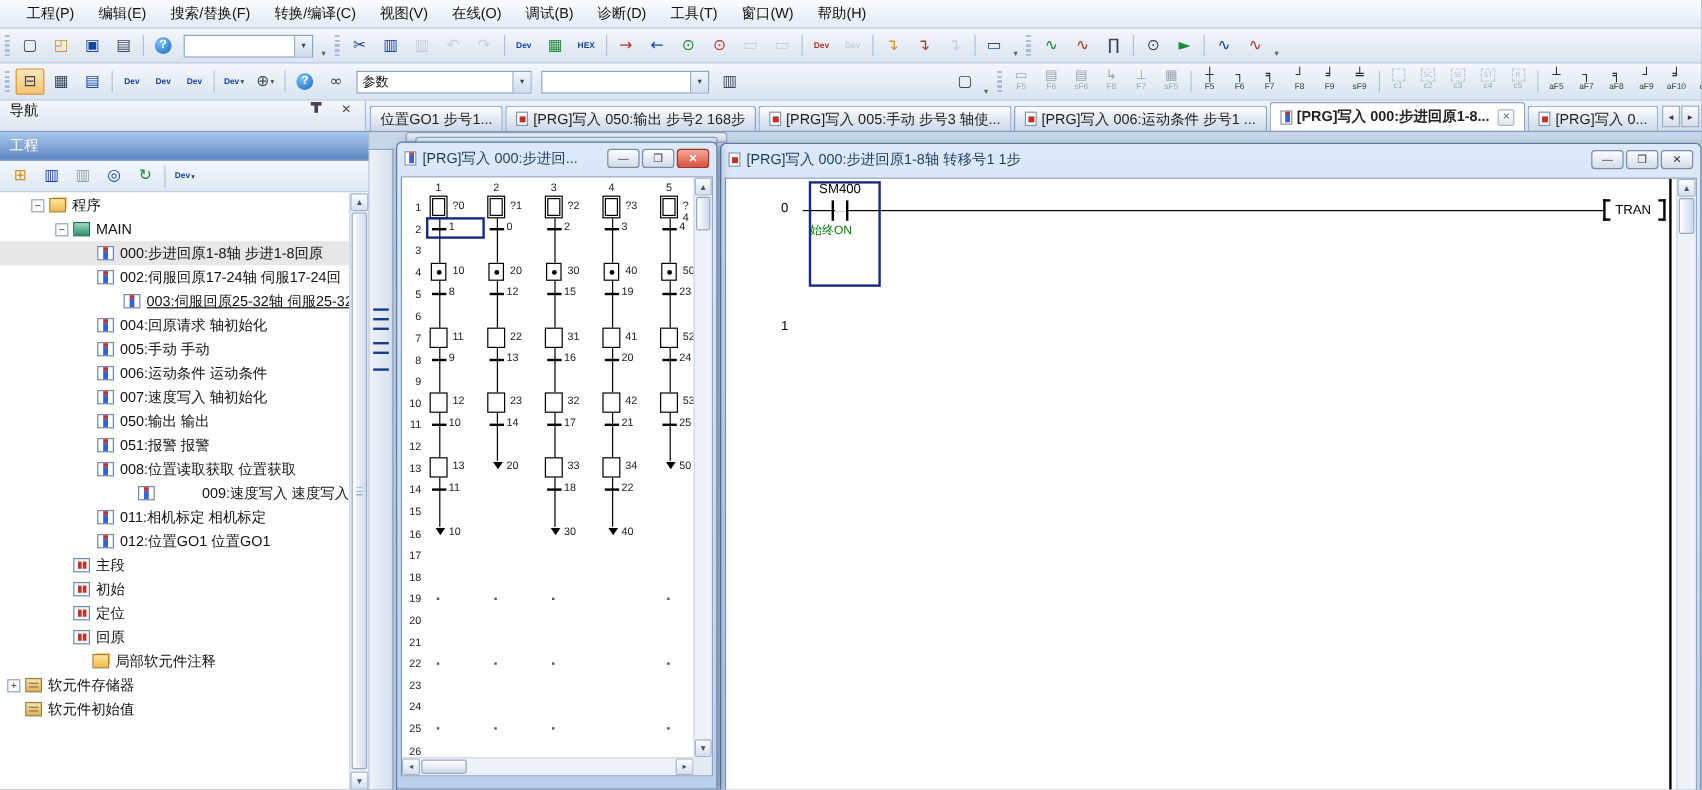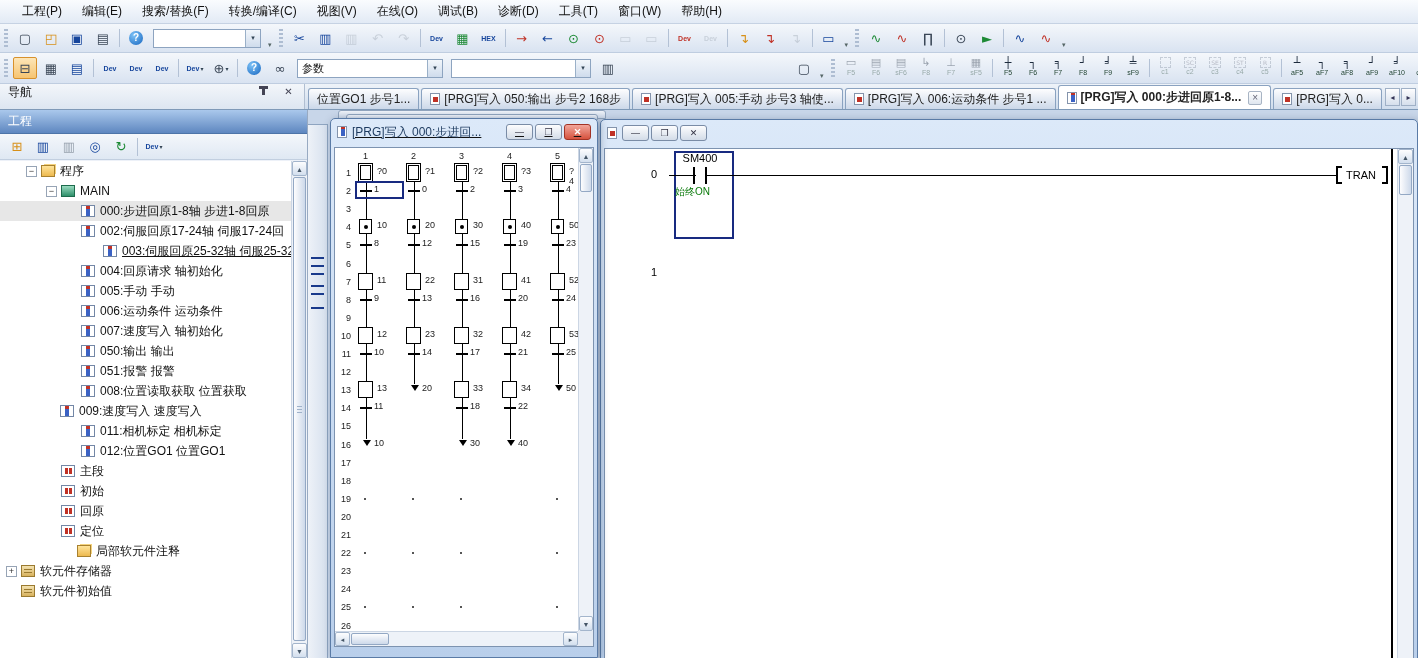--- a/index.html
+++ b/index.html
@@ -550,21 +550,21 @@
         <div class="tree-row" style="padding-left: 66px;">
           <span class="exp-sp"></span>
           <span class="tico tico-prg"></span>
           <span class="tree-label">051:报警 报警</span>
         </div>
         <div class="tree-row" style="padding-left: 66px;">
           <span class="exp-sp"></span>
           <span class="tico tico-prg"></span>
           <span class="tree-label">008:位置读取获取 位置获取</span>
         </div>
-        <div class="tree-row" style="padding-left: 45px;">
+        <div class="tree-row" style="padding-left: 66px; justify-content: space-between;">
           <span class="exp-sp"></span>
           <span class="tico tico-prg"></span>
           <span class="tree-label">009:速度写入 速度写入</span>
         </div>
         <div class="tree-row" style="padding-left: 66px;">
           <span class="exp-sp"></span>
           <span class="tico tico-prg"></span>
           <span class="tree-label">011:相机标定 相机标定</span>
         </div>
         <div class="tree-row" style="padding-left: 66px;">
@@ -578,26 +578,26 @@
           <span class="tree-label">主段</span>
         </div>
         <div class="tree-row" style="padding-left: 46px;">
           <span class="exp-sp"></span>
           <span class="tico tico-seg"></span>
           <span class="tree-label">初始</span>
         </div>
         <div class="tree-row" style="padding-left: 46px;">
           <span class="exp-sp"></span>
           <span class="tico tico-seg"></span>
+          <span class="tree-label">定位</span>
+        </div>
+        <div class="tree-row" style="padding-left: 46px;">
+          <span class="exp-sp"></span>
+          <span class="tico tico-seg"></span>
           <span class="tree-label">回原</span>
-        </div>
-        <div class="tree-row" style="padding-left: 46px;">
-          <span class="exp-sp"></span>
-          <span class="tico tico-seg"></span>
-          <span class="tree-label">定位</span>
         </div>
         <div class="tree-row" style="padding-left: 26px; margin-left: 36px;">
           <span class="exp-sp"></span>
           <span class="tico tico-folder2"></span>
           <span class="tree-label">局部软元件注释</span>
         </div>
         <div class="tree-row" style="padding-left: 6px;">
           <span class="exp">+</span>
           <span class="tico tico-mem"></span>
           <span class="tree-label">软元件存储器</span>
@@ -625,20 +625,21 @@
       <div class="sliver-line" style="top:140px;"></div>
       <div class="sliver-line" style="top:148px;"></div>
       <div class="sliver-line" style="top:160px;"></div>
       <div class="sliver-line" style="top:168px;"></div>
       <div class="sliver-line" style="top:182px;"></div>
     </div>
 
     <div class="win" id="ladder-win" style="left:292px;top:9px;width:818px;height:545px;">
       <div class="win-title">
         <span class="tabico prg-red"></span>
+        <span class="win-title-text">[PRG]写入 000:步进回原1-8轴 转移号1 1步</span>
         <span class="wbtns">
           <button class="wbtn">—</button>
           <button class="wbtn">❒</button>
           <button class="wbtn">✕</button>
         </span>
       </div>
       <div class="win-body">
         <div id="ladder-canvas">
           <div class="ld-sel" style="left:69px;top:2px;width:60px;height:88px;"></div>
           <div class="ld-num" style="left:30px;top:19px;">0</div>
@@ -654,21 +655,21 @@
           <div class="ld-rail" style="left:786px;top:0;bottom:0;"></div>
           <div class="ld-num" style="left:30px;top:117px;">1</div>
         </div>
         <div class="ld-vscroll">
           <div class="sb-btn" style="top:0;">▲</div>
           <div class="sb-thumb" style="top:16px;height:30px;"></div>
         </div>
       </div>
     </div>
 
-    <div class="win" id="sfc-win" style="left:22px;top:8px;width:268px;height:540px;text-decoration:underline;">
+    <div class="win" id="sfc-win" style="left:22px;top:8px;width:268px;height:540px;">
       <div class="win-title">
         <span class="tabico prg-blue"></span>
         <span class="win-title-text">[PRG]写入 000:步进回...</span>
         <span class="wbtns">
           <button class="wbtn">—</button>
           <button class="wbtn">❒</button>
           <button class="wbtn close-red">✕</button>
         </span>
       </div>
       <div class="win-body">

